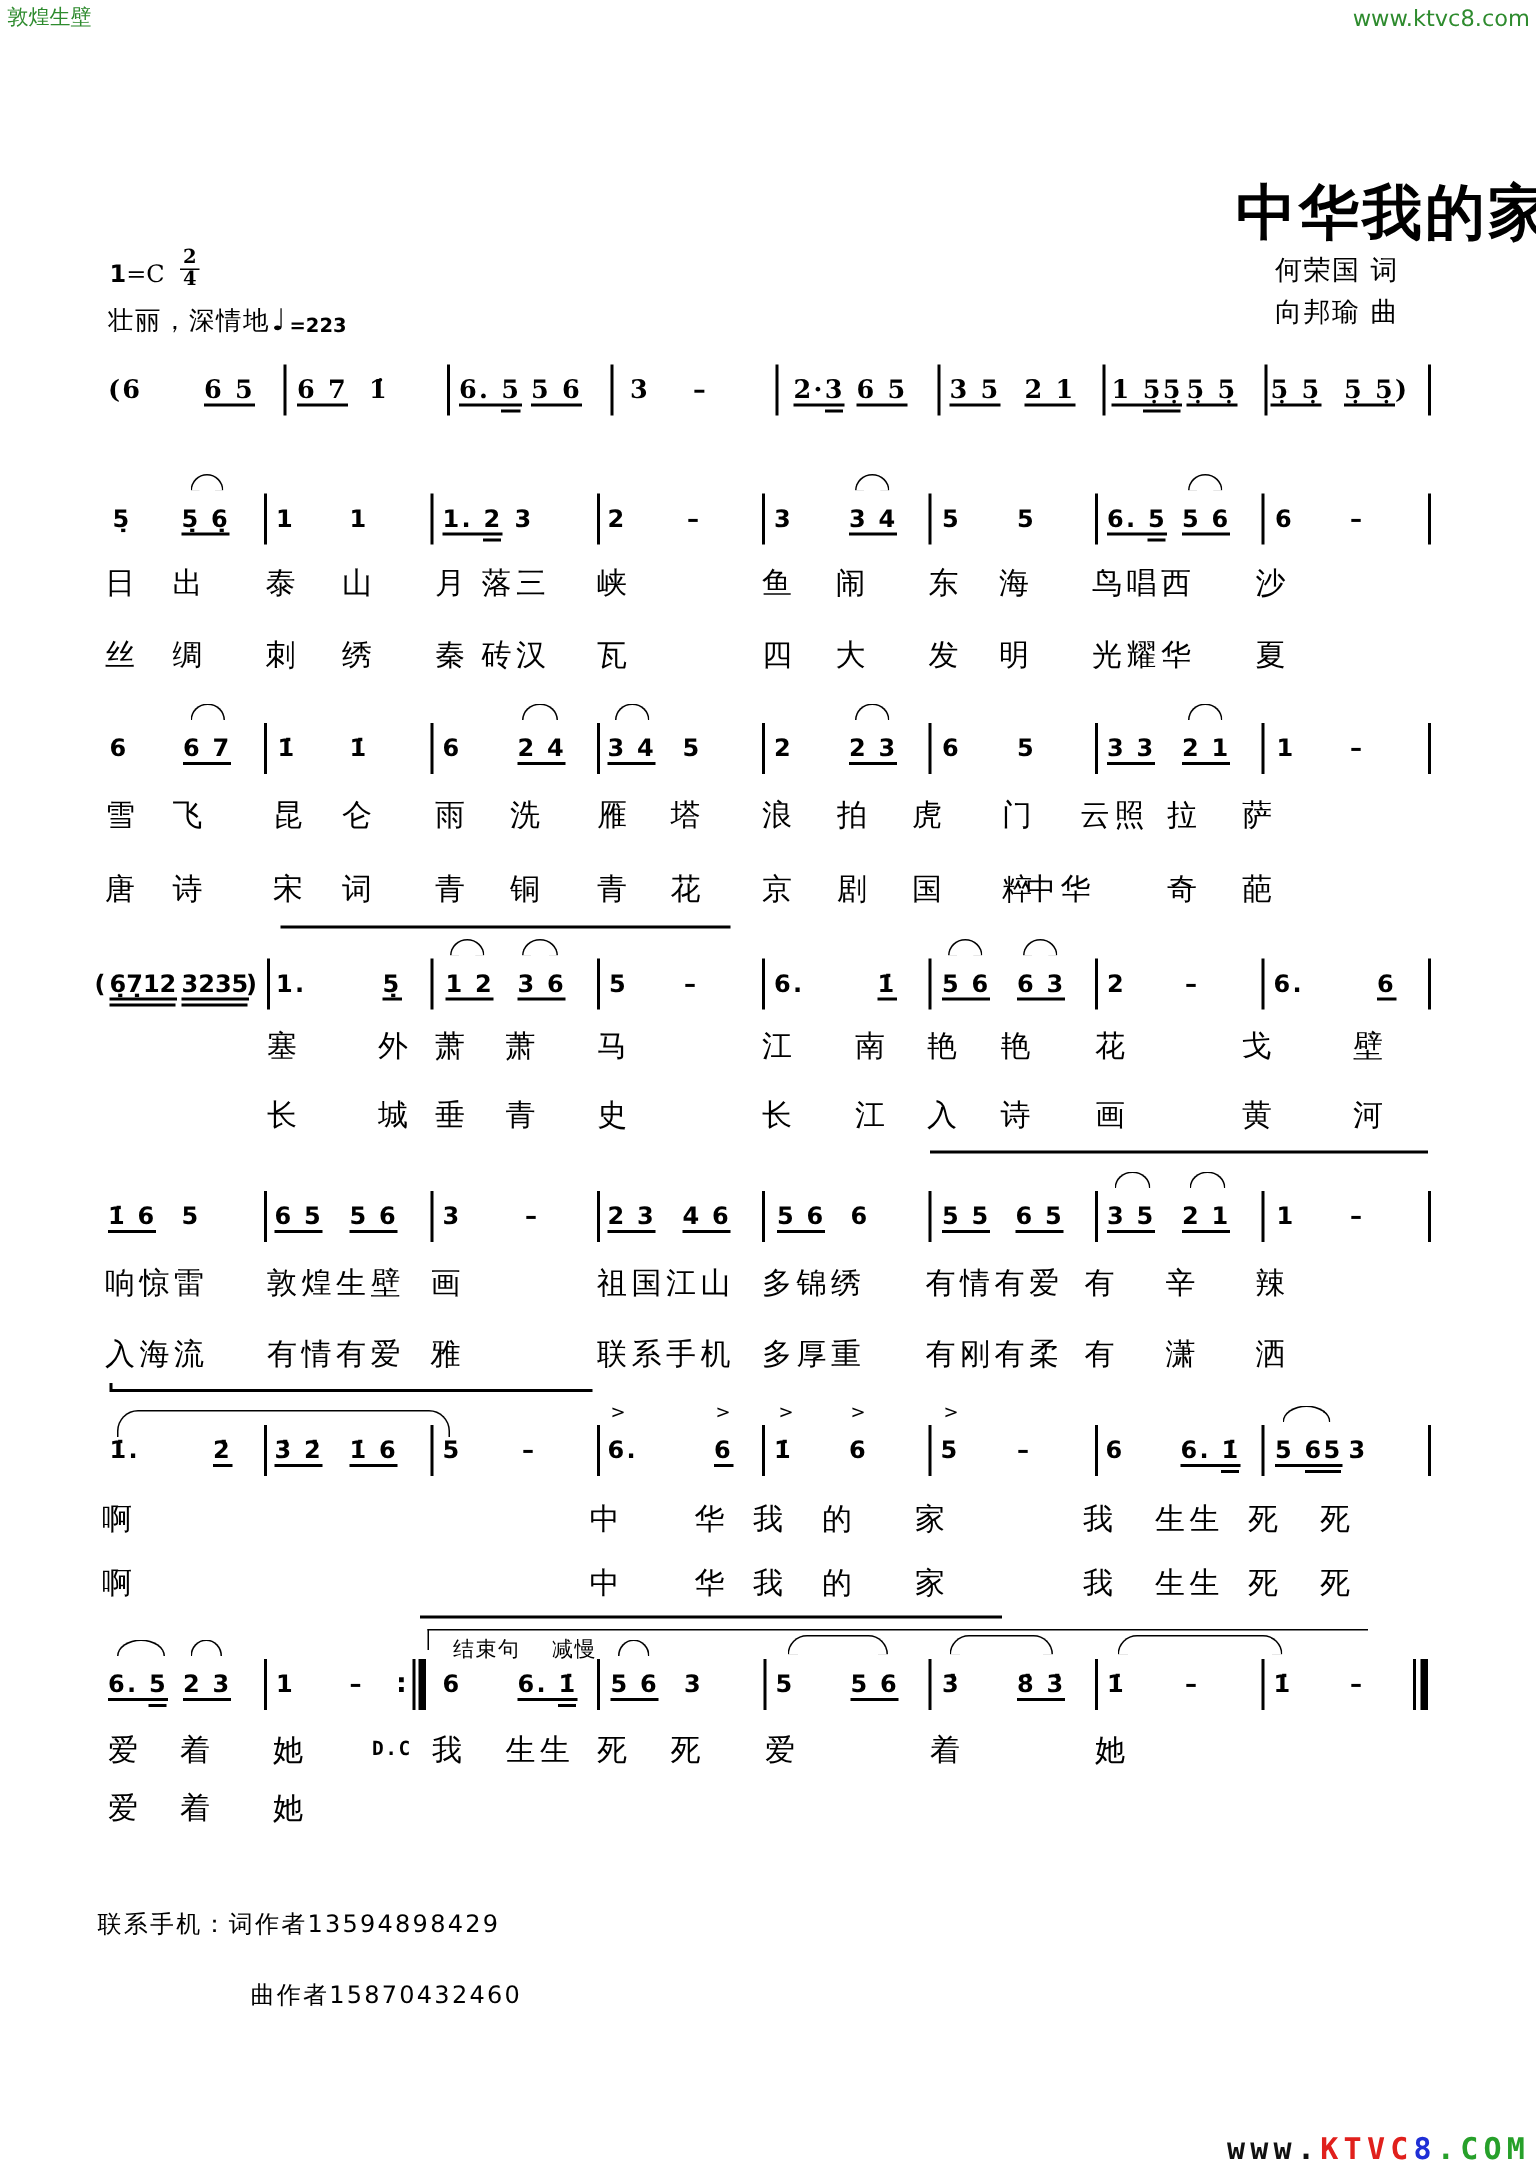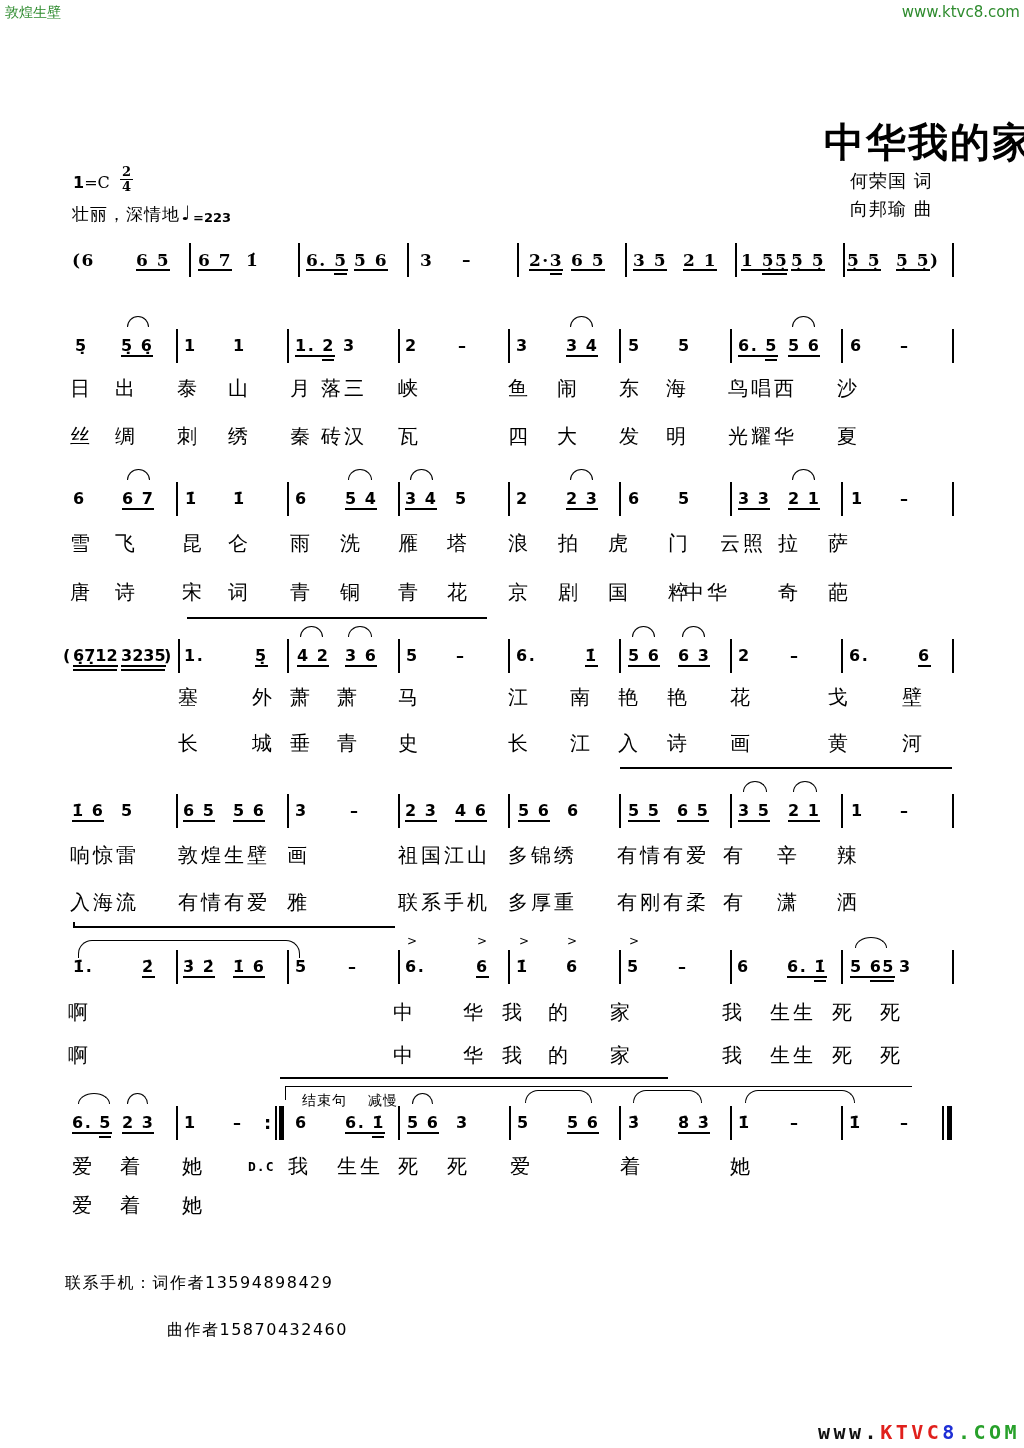--- a/index.html
+++ b/index.html
@@ -147,21 +147,21 @@
 
   <div class="row" style="top:499px">
     <span class="n" style="left:73px">6</span>
     <span class="n ul" style="left:122px">6 7</span>
     <i class="sl" style="left:127px;width:23px"></i>
     <i class="bar" style="left:176px"></i>
     <span class="n" style="left:185px">1̇</span>
     <span class="n" style="left:233px">1̇</span>
     <i class="bar" style="left:287px"></i>
     <span class="n" style="left:295px">6</span>
-    <span class="n ul" style="left:345px">5 4</span>
+    <span class="n ul" style="left:345px">2 4</span>
     <i class="sl" style="left:348px;width:24px"></i>
     <i class="bar" style="left:398px"></i>
     <span class="n ul" style="left:405px">3 4</span>
     <i class="sl" style="left:410px;width:23px"></i>
     <span class="n" style="left:455px">5</span>
     <i class="bar" style="left:508px"></i>
     <span class="n" style="left:516px">2</span>
     <span class="n ul" style="left:566px">2 3</span>
     <i class="sl" style="left:570px;width:23px"></i>
     <i class="bar" style="left:619px"></i>
@@ -214,21 +214,21 @@
 
   <div class="row" style="top:656px">
     <span class="n" style="left:63px">(</span>
     <span class="n ul tight" style="left:73px"><span class="u2">6̣7̣12</span></span>
     <span class="n ul tight" style="left:121px"><span class="u2">3235</span></span>
     <span class="n" style="left:164px">)</span>
     <i class="bar" style="left:178px"></i>
     <span class="n" style="left:184px">1.</span>
     <span class="n ul" style="left:255px">5̣</span>
     <i class="bar" style="left:287px"></i>
-    <span class="n ul" style="left:297px">4 2</span>
+    <span class="n ul" style="left:297px">1 2</span>
     <i class="sl" style="left:300px;width:23px"></i>
     <span class="n ul" style="left:345px">3 6</span>
     <i class="sl" style="left:348px;width:24px"></i>
     <i class="bar" style="left:398px"></i>
     <span class="n" style="left:406px">5</span>
     <span class="n" style="left:456px">–</span>
     <i class="bar" style="left:508px"></i>
     <span class="n" style="left:516px">6.</span>
     <span class="n ul" style="left:585px">1̇</span>
     <i class="bar" style="left:619px"></i>

